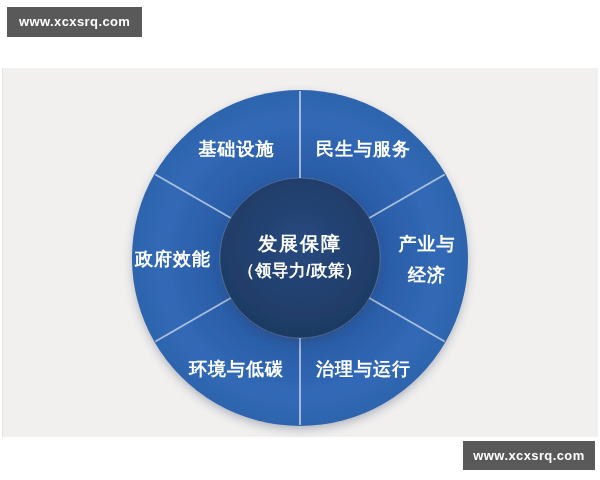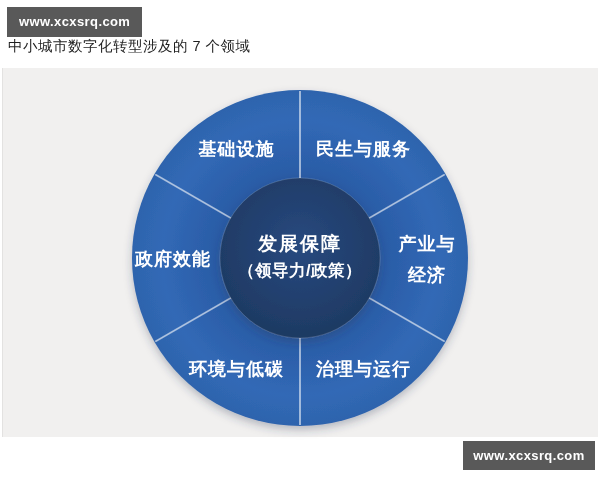--- a/index.html
+++ b/index.html
@@ -20,21 +20,20 @@
   text{font-family:"Liberation Sans",sans-serif}
 </style>
 </head>
 <body>
 
 <div id="stage">
   <div id="wm-top" class="watermark" style="background: rgb(89, 89, 89);">
     <span>www.xcxsrq.com</span>
   </div>
 
-  <div id="page-title" style="color: rgb(31, 31, 31);">中小城市数字化转型涉及的 7 个领域</div>
 
   <div id="panel" style="background: rgb(241, 240, 239);"></div>
 
   <svg id="diagram" width="600" height="480" viewBox="0 0 600 480">
       <defs>
         <radialGradient id="ringGrad" gradientUnits="userSpaceOnUse" cx="300" cy="258" r="168">
           <stop offset="0%" stop-color="#2a5ba5"></stop>
           <stop offset="48%" stop-color="#2a5ba5"></stop>
           <stop offset="82%" stop-color="#3169b6"></stop>
           <stop offset="100%" stop-color="#2e64ad"></stop>

